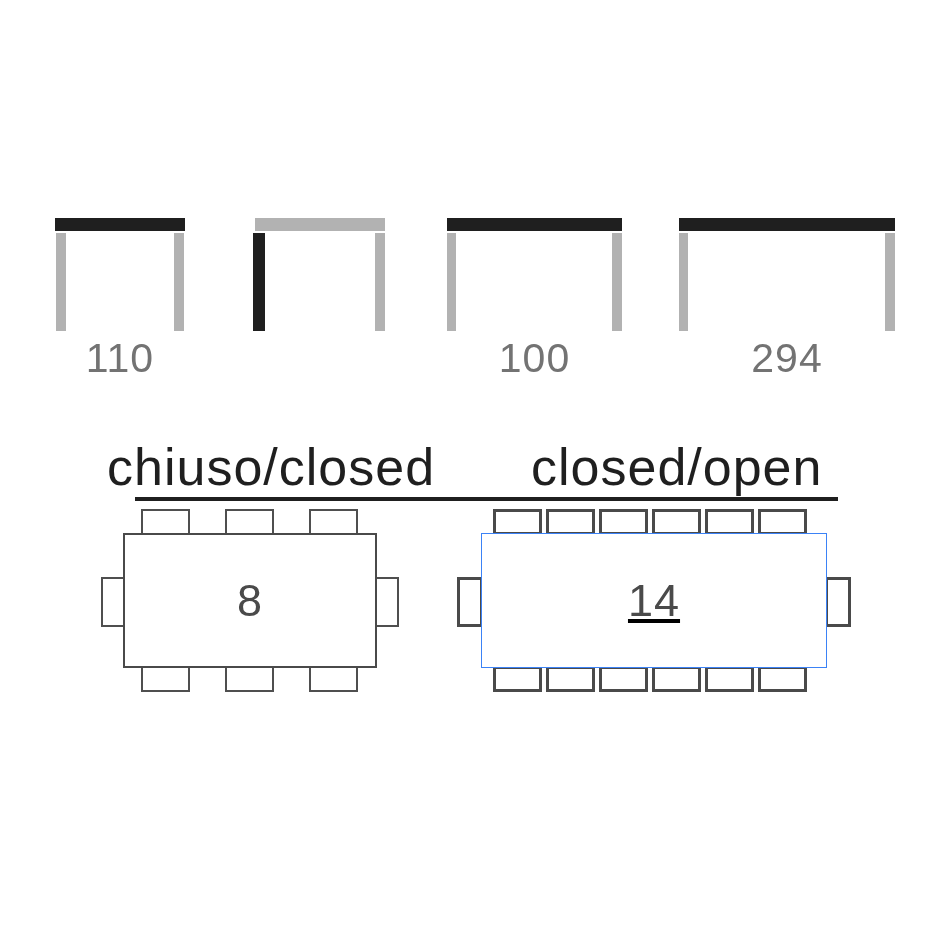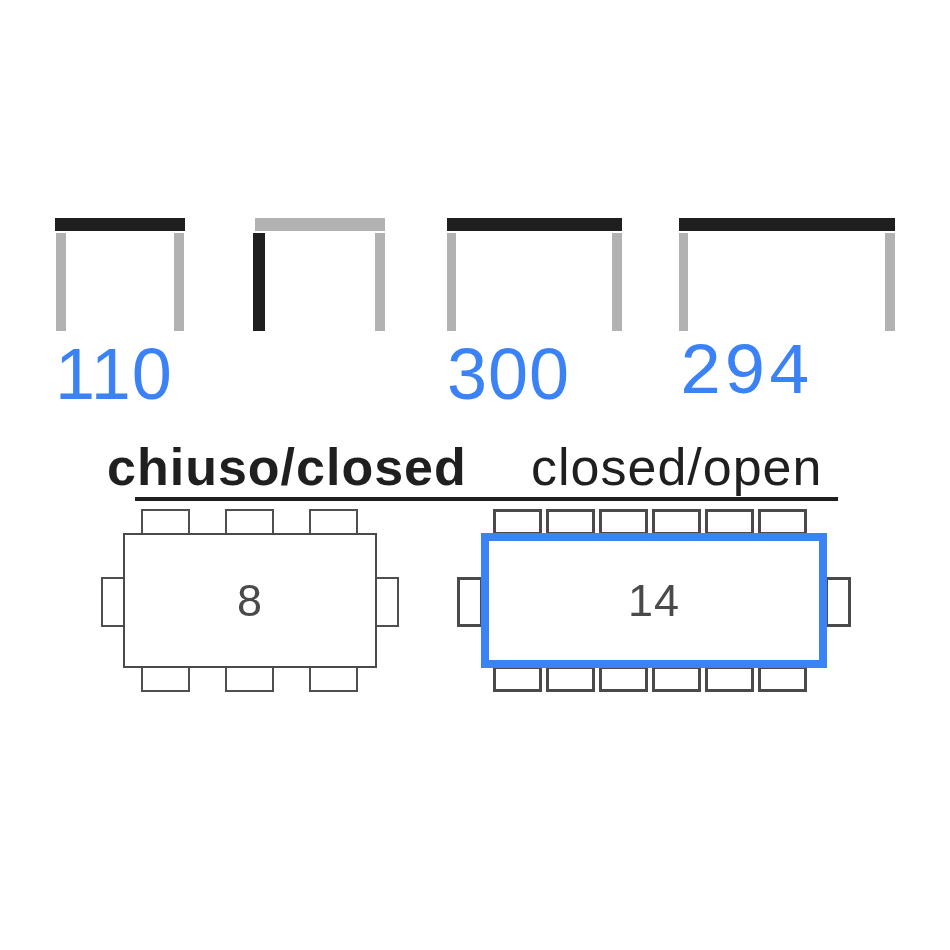--- a/index.html
+++ b/index.html
@@ -6,64 +6,64 @@
   body{
     width:950px;height:950px;position:relative;background:#ffffff;
     font-family:"Liberation Sans", sans-serif;overflow:hidden;
   }
 
   
   .diagram{position:absolute;top:218px;height:180px;}
   .bar{position:absolute;top:0;height:13px;background:#1f1f1f;}
   .leg{position:absolute;top:15px;height:98px;background:#b2b2b2;}
   .dim-label{
-    position:absolute;top:120px;left:0;width:100%;text-align:left;
-    font-size:72px;line-height:1;color:#3b82f6;letter-spacing:1px;
+    position:absolute;top:120px;left:0;width:100%;text-align:center;
+    font-size:41px;line-height:1;color:#737373;letter-spacing:1px;
   }
 
   #d1{left:55px;width:130px;}
   #d1 .bar{left:0;width:130px;}
   #d1 .leg-l{left:1px;width:10px;}
   #d1 .leg-r{left:119px;width:10px;}
 
   #d2{left:253px;width:133px;}
   #d2 .bar{left:2px;width:130px;}
   #d2 .leg-l{left:0;width:12px;}
   #d2 .leg-r{left:122px;width:10px;}
 
   #d3{left:447px;width:175px;}
   #d3 .bar{left:0;width:175px;}
   #d3 .leg-l{left:0;width:9px;}
   #d3 .leg-r{left:165px;width:10px;}
 
-  #d4{left:679px;width:216px;font-family:Liberation Mono, monospace;}
+  #d4{left:679px;width:216px;}
   #d4 .bar{left:0;width:216px;}
   #d4 .leg-l{left:0;width:9px;}
   #d4 .leg-r{left:206px;width:10px;}
 
   
   .state-label{
     position:absolute;top:441px;font-size:52px;line-height:1;
     color:#1f1f1f;letter-spacing:1px;white-space:nowrap;
   }
-  #closed-label{left:107px;font-weight:bold;}
+  #closed-label{left:107px;}
   #open-label{left:531px;}
   .divider{position:absolute;left:135px;top:497px;width:703px;height:4px;background:#1f1f1f;}
 
   
   .plan{position:absolute;top:509px;height:183px;}
   #plan-closed{left:101px;width:298px;}
   #plan-open{left:457px;width:394px;}
 
   .surface{
     position:absolute;background:#ffffff;z-index:2;box-sizing:border-box;
     display:flex;align-items:center;justify-content:center;
   }
   #plan-closed .surface{left:22px;top:24px;width:254px;height:135px;border:2px solid #4a4a4a;}
-  #plan-open   .surface{left:24px;top:24px;width:346px;height:135px;border:8px solid #3b82f6;}
+  #plan-open   .surface{left:24px;top:24px;width:346px;height:135px;border:1px solid #3b82f6;text-decoration:underline;}
 
   .seat-count{font-size:45px;color:#4a4a4a;line-height:1;letter-spacing:1px;}
 
   .chair-row{position:absolute;display:flex;z-index:1;}
   .chair{background:#ffffff;box-sizing:border-box;}
 
   #plan-closed .chair{border:2px solid #4f4f4f;}
   #plan-open   .chair{border:3px solid #4a4a4a;}
 
   #plan-closed .row-top,#plan-closed .row-bottom{left:40px;gap:35px;}
@@ -97,21 +97,21 @@
 <div class="diagram" id="d2">
   <div class="bar" style="background: rgb(178, 178, 178);"></div>
   <div class="leg leg-l" style="background: rgb(31, 31, 31);"></div>
   <div class="leg leg-r" style="background: rgb(178, 178, 178);"></div>
 </div>
 
 <div class="diagram" id="d3">
   <div class="bar" style="background: rgb(31, 31, 31);"></div>
   <div class="leg leg-l" style="background: rgb(178, 178, 178);"></div>
   <div class="leg leg-r" style="background: rgb(178, 178, 178);"></div>
-  <div class="dim-label">300</div>
+  <div class="dim-label">100</div>
 </div>
 
 <div class="diagram" id="d4">
   <div class="bar" style="background: rgb(31, 31, 31);"></div>
   <div class="leg leg-l" style="background: rgb(178, 178, 178);"></div>
   <div class="leg leg-r" style="background: rgb(178, 178, 178);"></div>
   <div class="dim-label">294</div>
 </div>
 
 <div class="state-label" id="closed-label">chiuso/closed</div>

